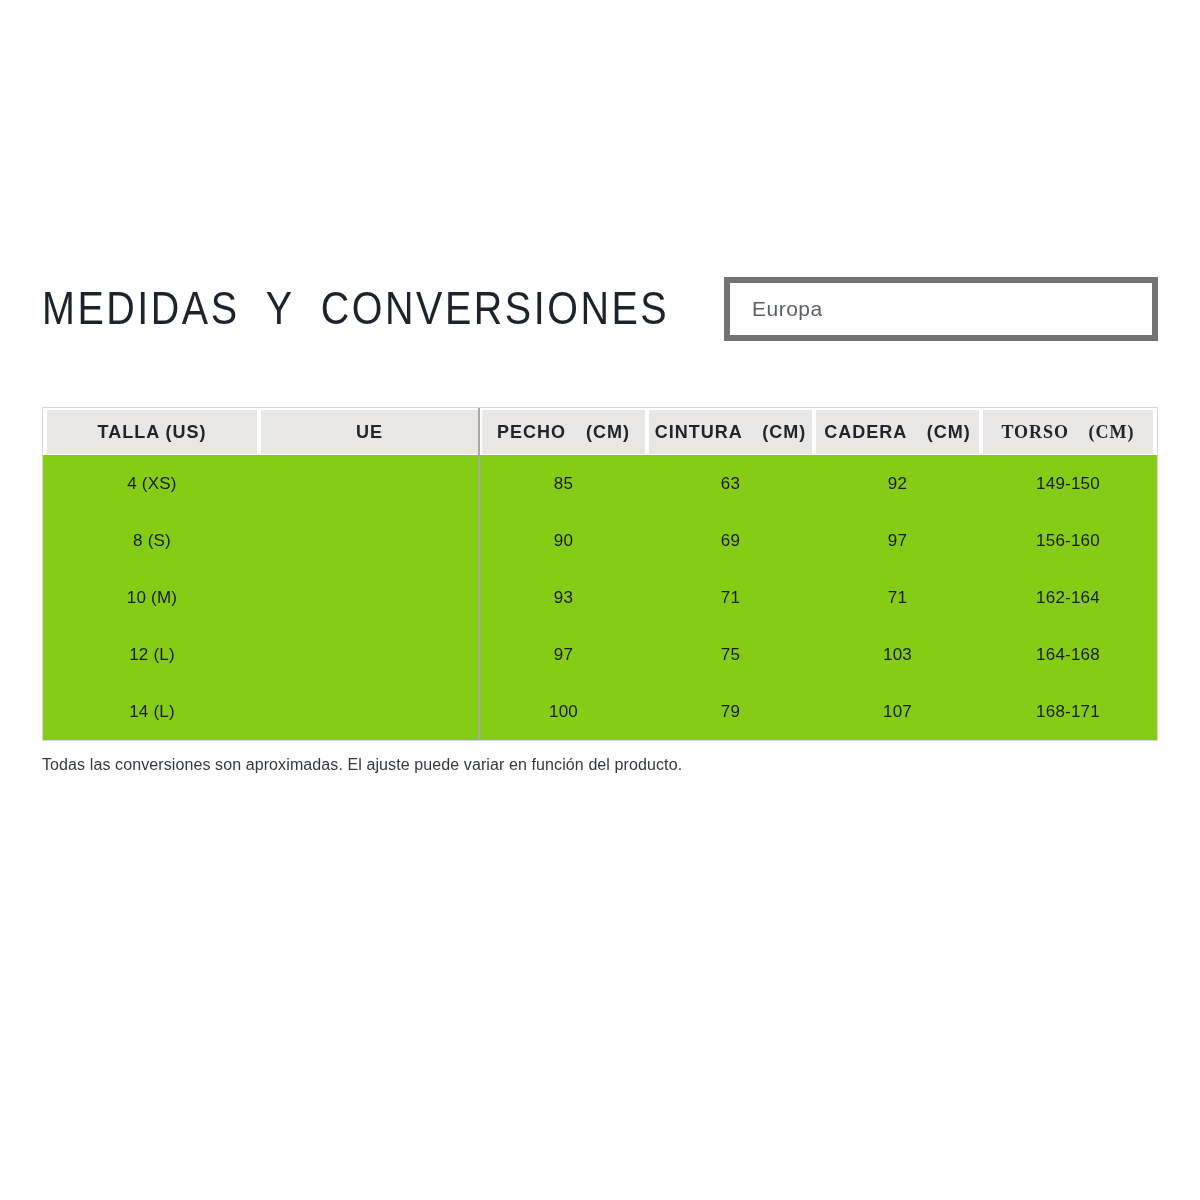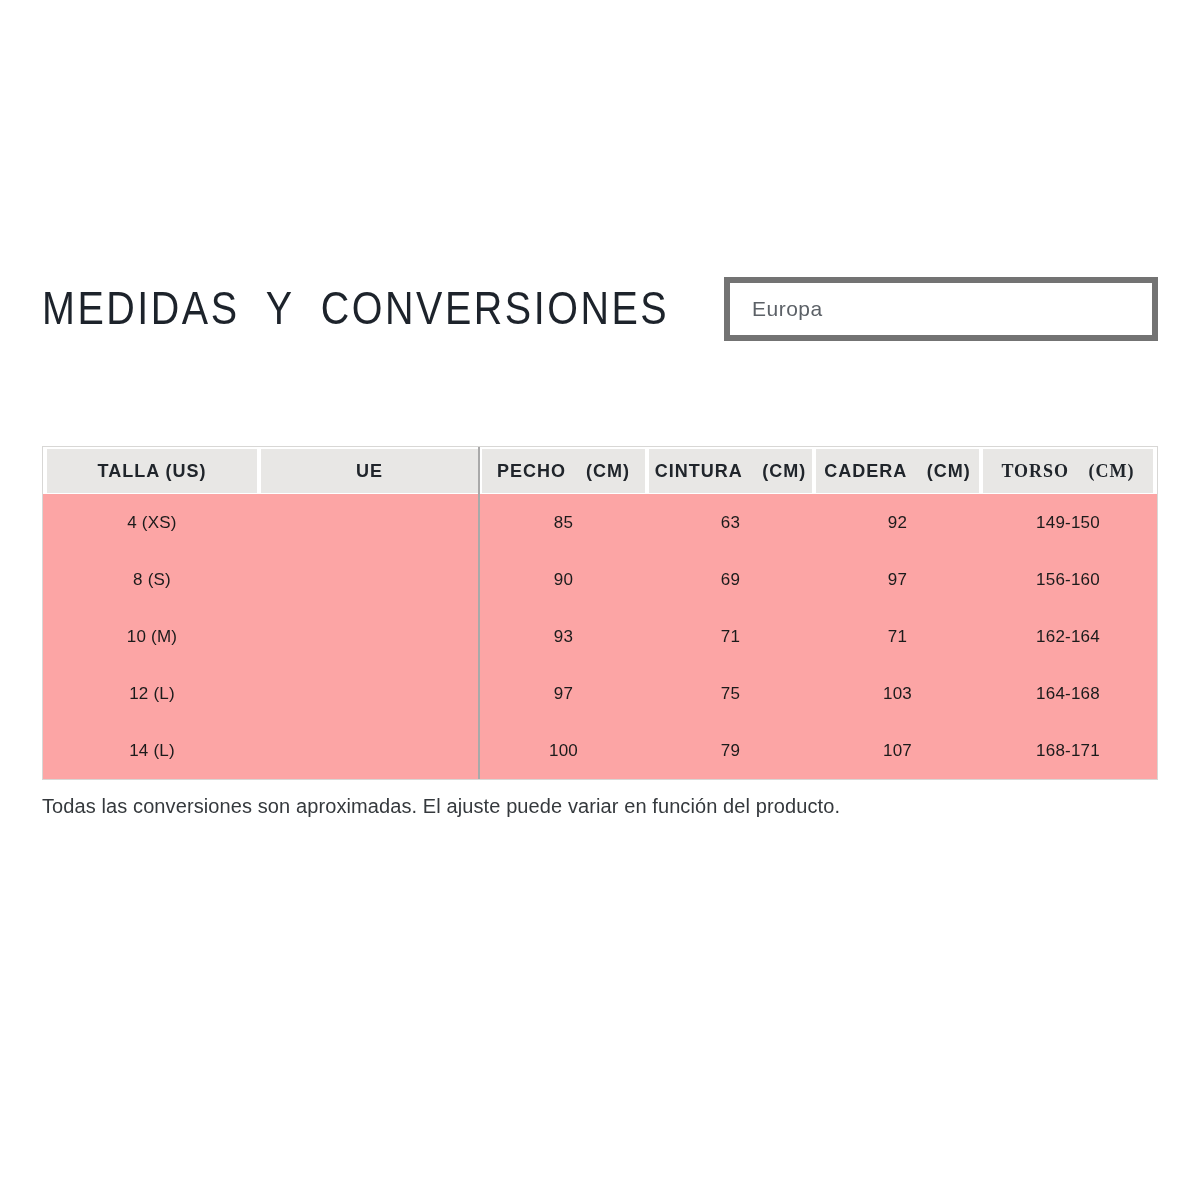--- a/index.html
+++ b/index.html
@@ -57,23 +57,23 @@
   }
   .region-select-value {
     font-size: 21px;
     color: #5c6167;
     letter-spacing: 0.5px;
   }
 
   
   .table-wrap {
     position: relative;
-    margin-top: 105px;
+    margin-top: 66px;
     border: 1px solid #d8d7d5;
-    background: #fca5a5;
+    background: #84cc16;
   }
   table.size-table {
     width: 100%;
     border-collapse: collapse;
     table-layout: fixed;
   }
   col.c1 { width: 214px; }
   col.c2 { width: 221px; }
   col.c3 { width: 167px; }
   col.c4 { width: 167px; }
@@ -114,21 +114,21 @@
     position: absolute;
     top: 0;
     bottom: 0;
     left: 435px;
     width: 2px;
     background: #a9a9a9;
   }
 
   .footnote {
     margin-top: 15px;
-    font-size: 20px;
+    font-size: 16px;
     color: #35393d;
     letter-spacing: 0.1px;
   }
 </style>
 </head>
 <body>
 
 <div class="canvas">
   <div class="content">
 

